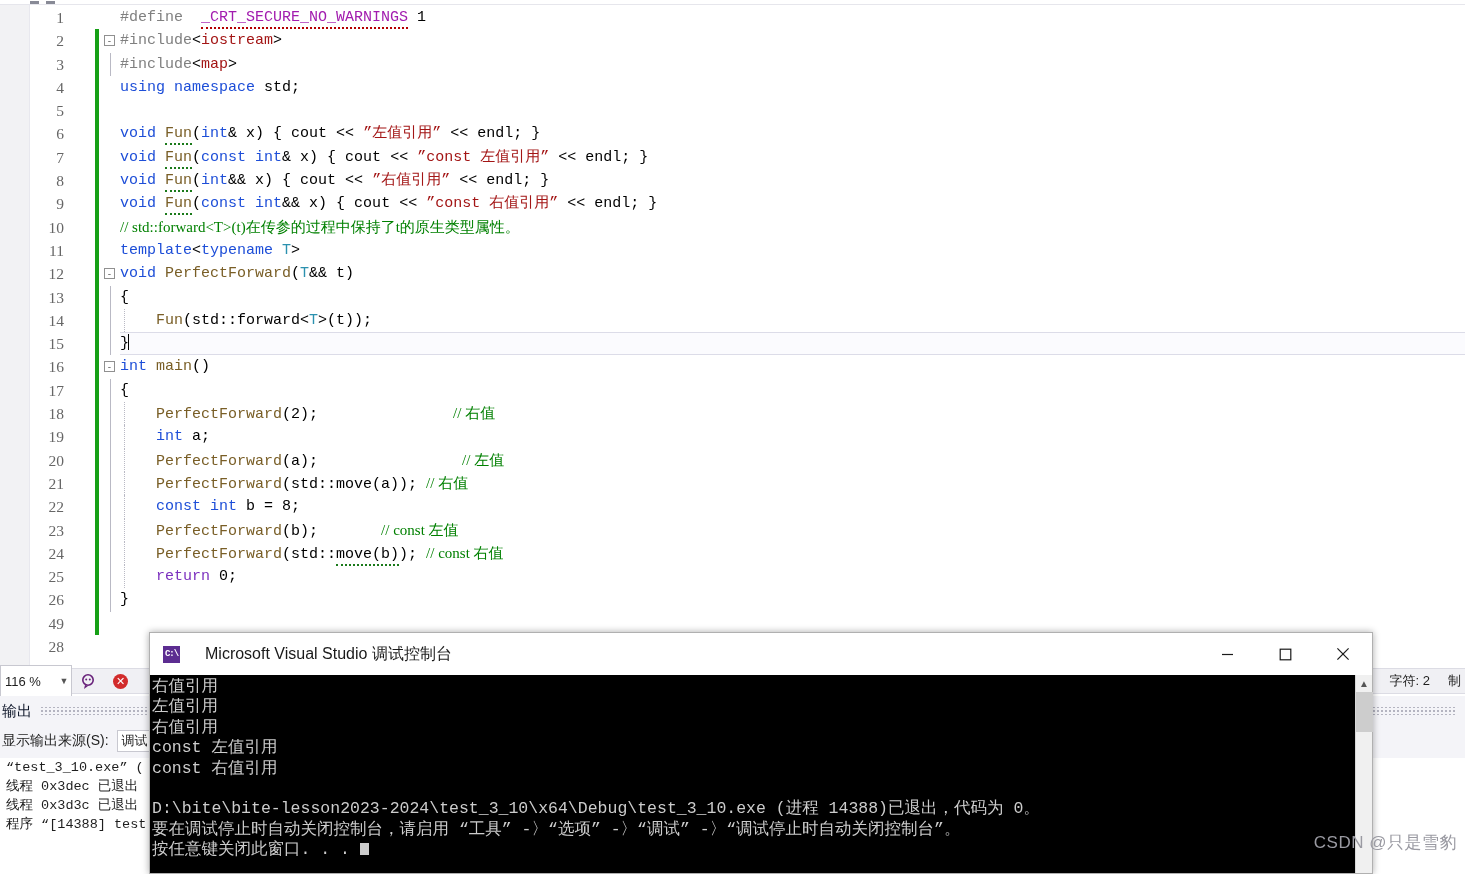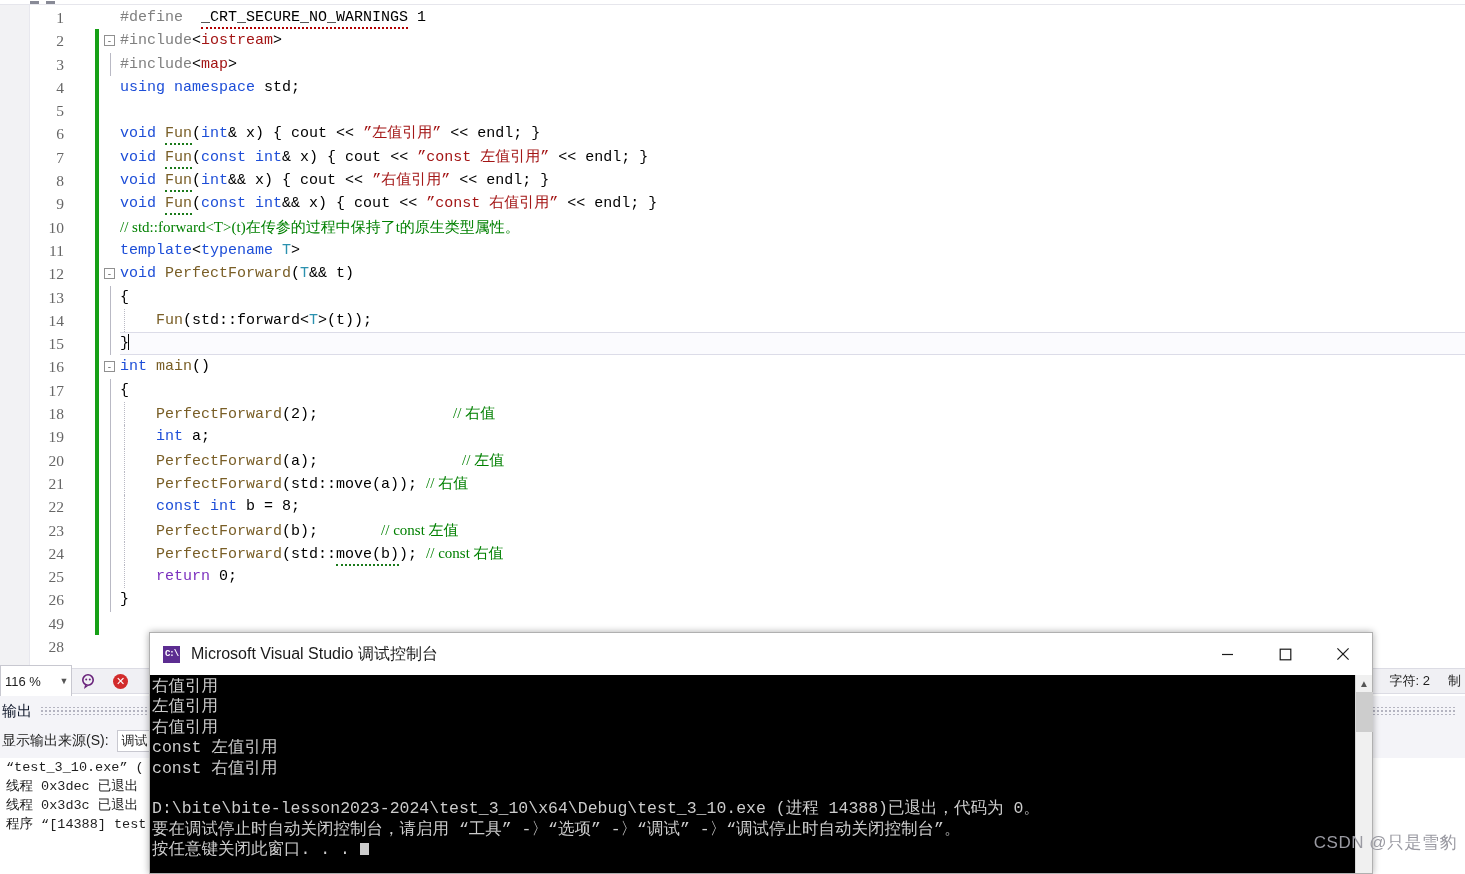--- a/index.html
+++ b/index.html
@@ -103,21 +103,21 @@
     display: inline-block;
     width: 1px; height: 16px;
     background: #000;
     vertical-align: -3px;
     margin-left: -1px;
   }
   
   .kw   { color: #1d4ed8; }
   .kw2  { color: #7b2fbe; }
   .pp   { color: #808080; }
-  .macro{ color: #000000; }
+  .macro{ color: #a21caf; }
   .str  { color: #a31515; }
   .cmt  { color: #008000; font-family: Liberation Serif, serif; }
   .type { color: #2b91af; }
   .func { color: #795e26; }
   .plain{ color: #000000; }
   .op   { color: #000000; }
   .hdr  { color: #a31515; }
   .squig {
     border-bottom: 2px dotted #1a7a1a;
     padding-bottom: 1px;
@@ -232,21 +232,21 @@
     width: 17px; height: 17px;
     margin-left: 13px;
     background: #5c2d91;
     color: #ffffff;
     font-family: "Liberation Mono", monospace;
     font-size: 9px; font-weight: bold;
     line-height: 17px; text-align: center;
     letter-spacing: -1px;
   }
   .con-titletext {
-    margin-left: 11px;
+    margin-left: 25px;
     font-size: 16px;
     color: #1a1a1a;
     font-family: "Liberation Sans", sans-serif;
   }
   .con-btns { margin-left: auto; display: flex; height: 42px; }
   .con-btn {
     width: 58px; height: 42px;
     display: flex; align-items: center; justify-content: center;
     color: #1a1a1a;
   }

